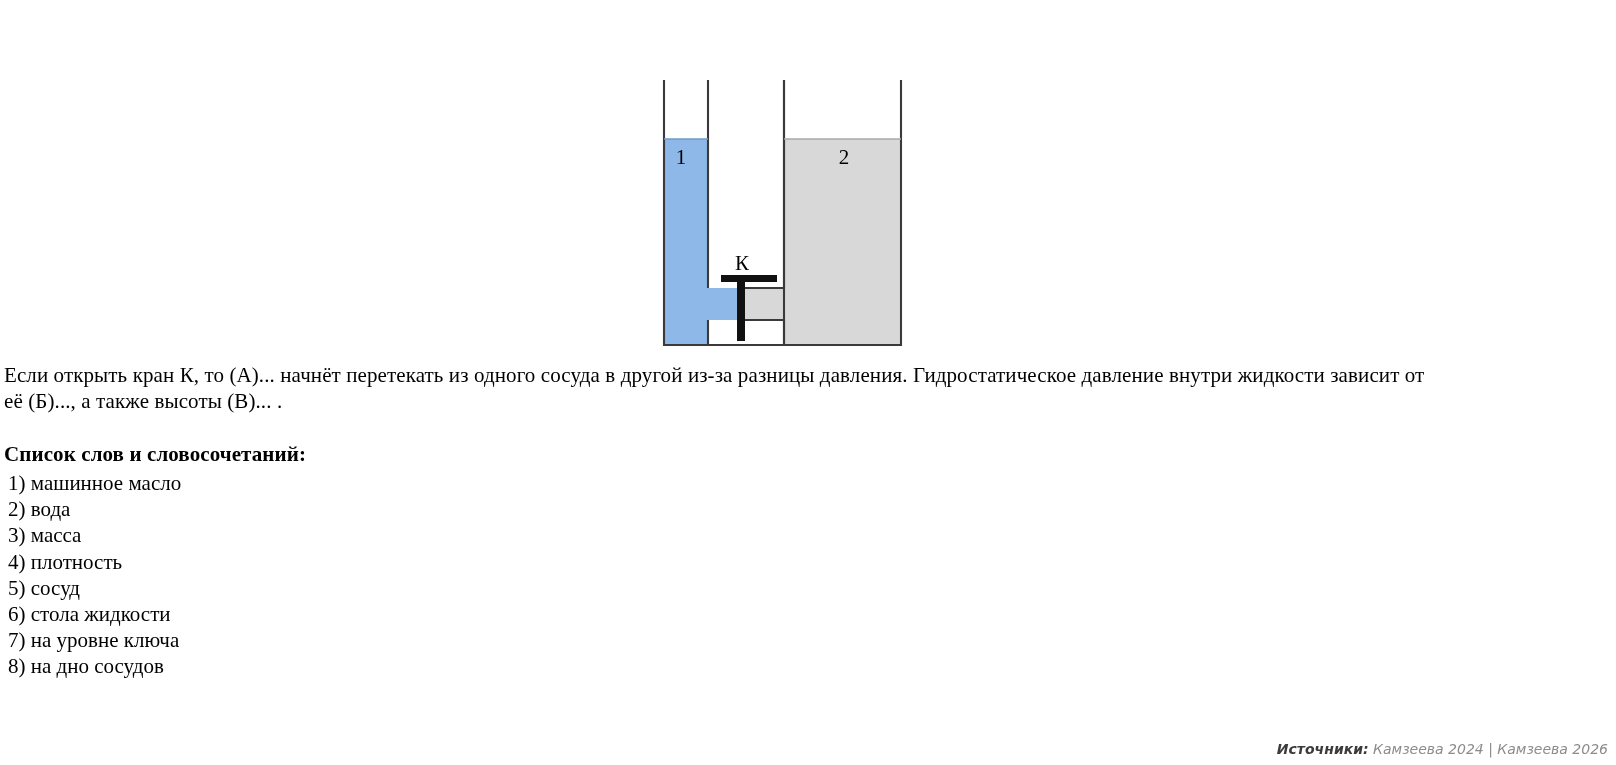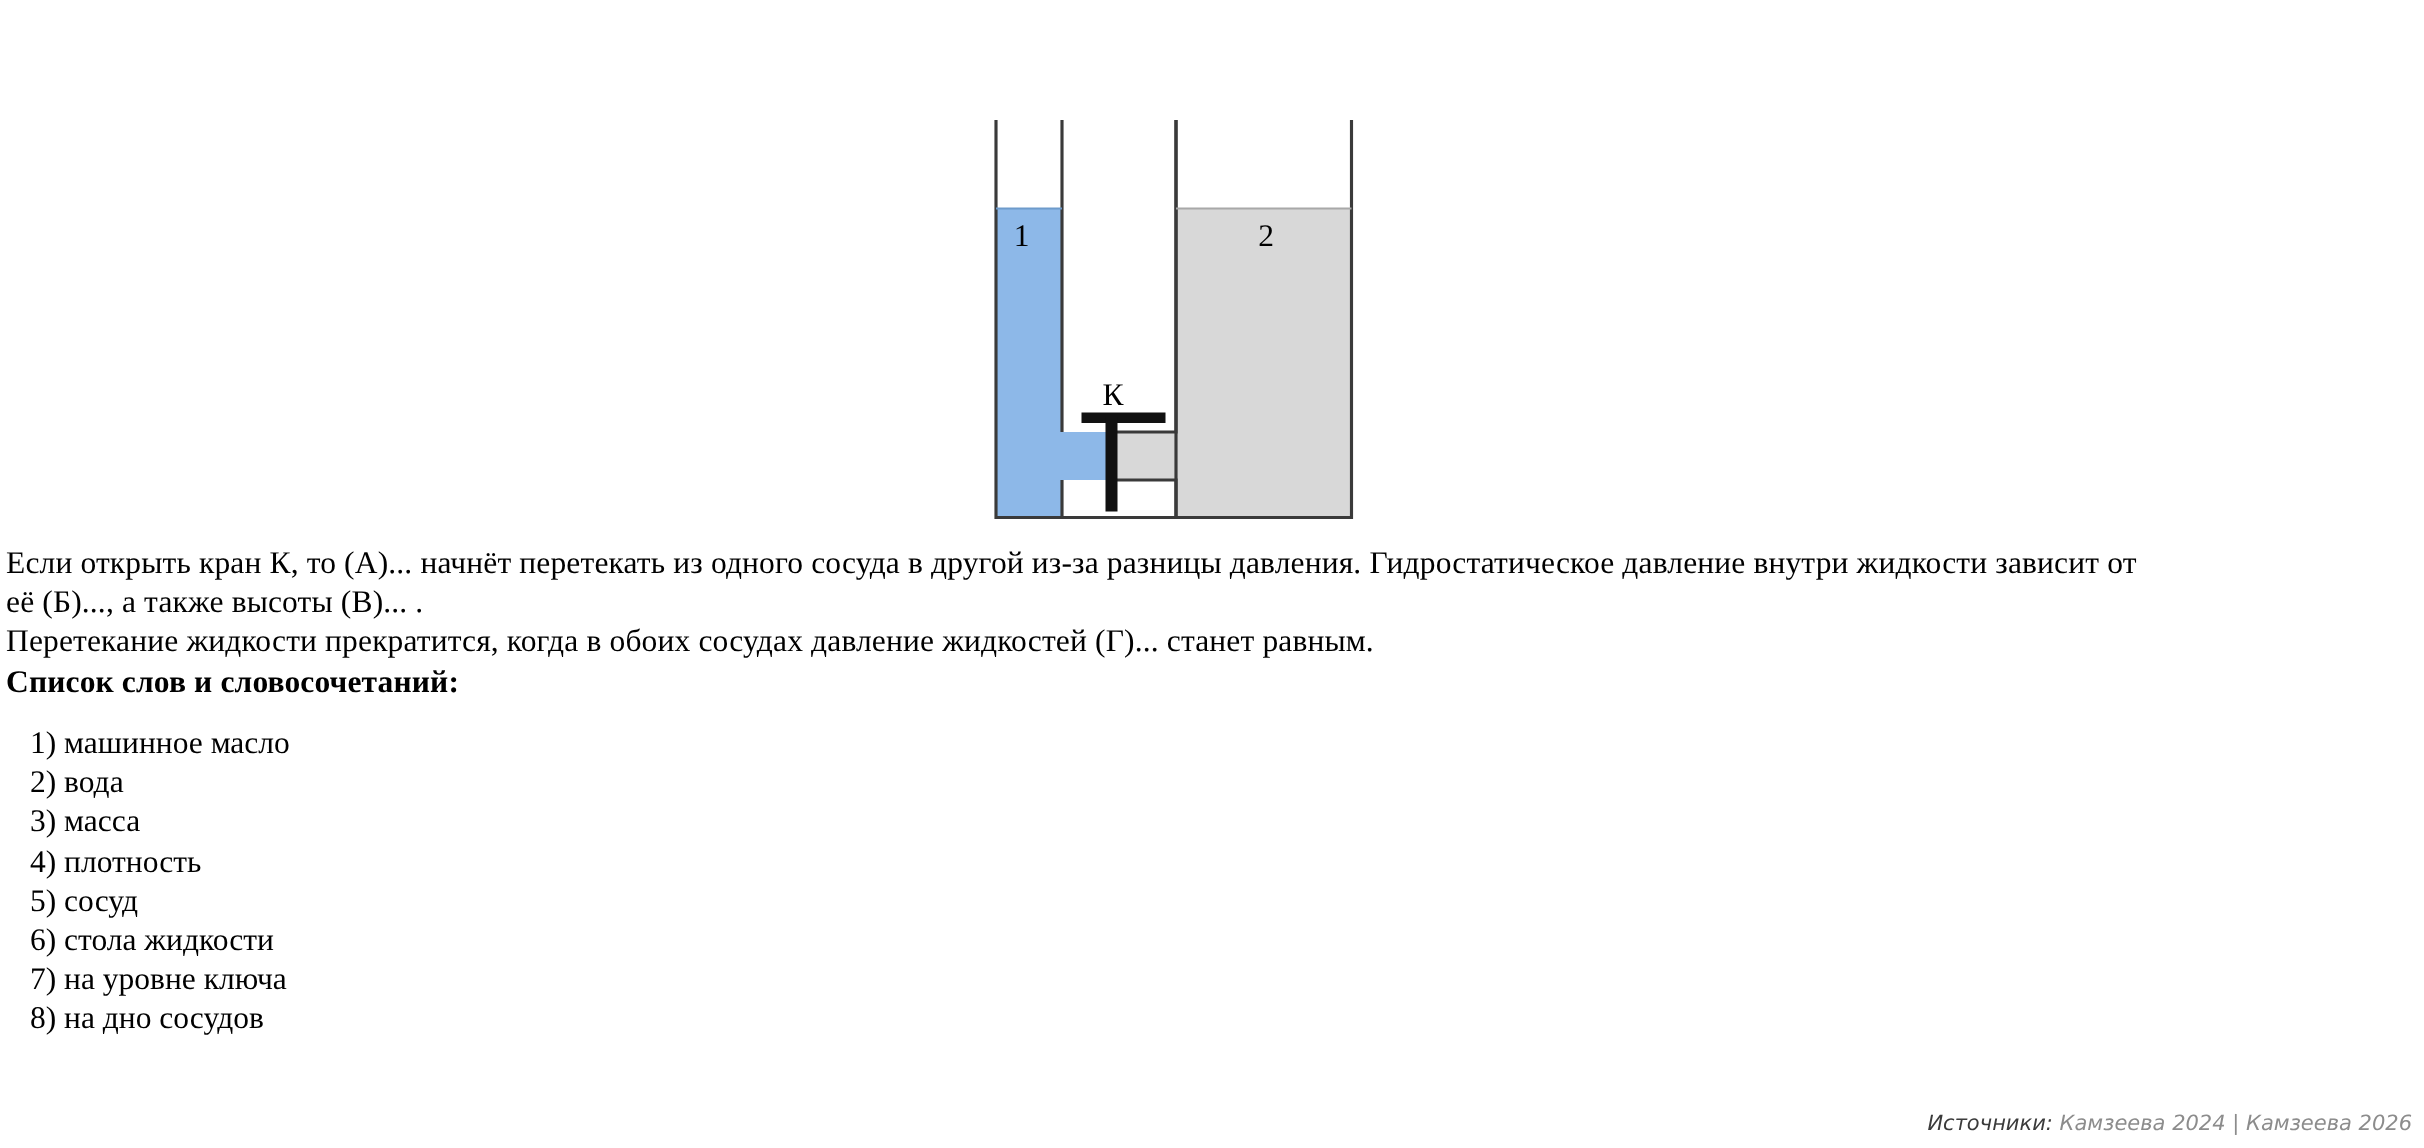--- a/index.html
+++ b/index.html
@@ -59,21 +59,21 @@
   #body-line-1 { left: 4px; top: 362px; }
   #body-line-2 { left: 4px; top: 388px; }
   #body-line-3 { left: 4px; top: 414px; }
 
   
   #list-heading { left: 4px; top: 441px; }
   #word-list {
     position: absolute;
     left: 4px;
     top: 466px;
-    margin: 16px;
+    margin: 4px;
     padding: 0;
     list-style: none;
   }
   #word-list li {
     font-size: 21px;
     line-height: 26.2px;
     white-space: nowrap;
   }
 
   
@@ -84,21 +84,21 @@
     position: absolute;
     right: 8px;
     bottom: 8px;
     font-family: "DejaVu Sans", "Liberation Sans", sans-serif;
     font-size: 14px;
     font-style: italic;
     white-space: nowrap;
   }
   #footer .footer-label {
     color: #3b3b3b;
-    font-weight: normal;
+    font-weight: bold;
   }
   #footer .footer-sources {
     color: #8c8c8c;
   }
 </style>
 </head>
 <body>
 
 <div class="page">
 
@@ -122,21 +122,20 @@
       <rect x="82" y="206" width="8" height="63" fill="#111111"></rect>
 
       <text class="vessel-label" x="26" y="92" text-anchor="middle">1</text>
       <text class="vessel-label" x="189" y="92" text-anchor="middle">2</text>
       <text class="valve-label" x="87" y="198" text-anchor="middle">К</text>
     </svg>
   </div>
 
   <div class="txt" id="body-line-1">Если открыть кран К, то (А)... начнёт перетекать из одного сосуда в другой из-за разницы давления. Гидростатическое давление внутри жидкости зависит от</div>
   <div class="txt" id="body-line-2">её (Б)..., а также высоты (В)... .</div>
-  <div class="txt" id="body-line-3">Перетекание жидкости прекратится, когда в обоих сосудах давление жидкостей (Г)... станет равным.</div>
 
   <div class="txt bold" id="list-heading">Список слов и словосочетаний:</div>
 
   <ul id="word-list">
     <li>1) машинное масло</li>
     <li>2) вода</li>
     <li>3) масса</li>
     <li>4) плотность</li>
     <li>5) сосуд</li>
     <li>6) стола жидкости</li>

